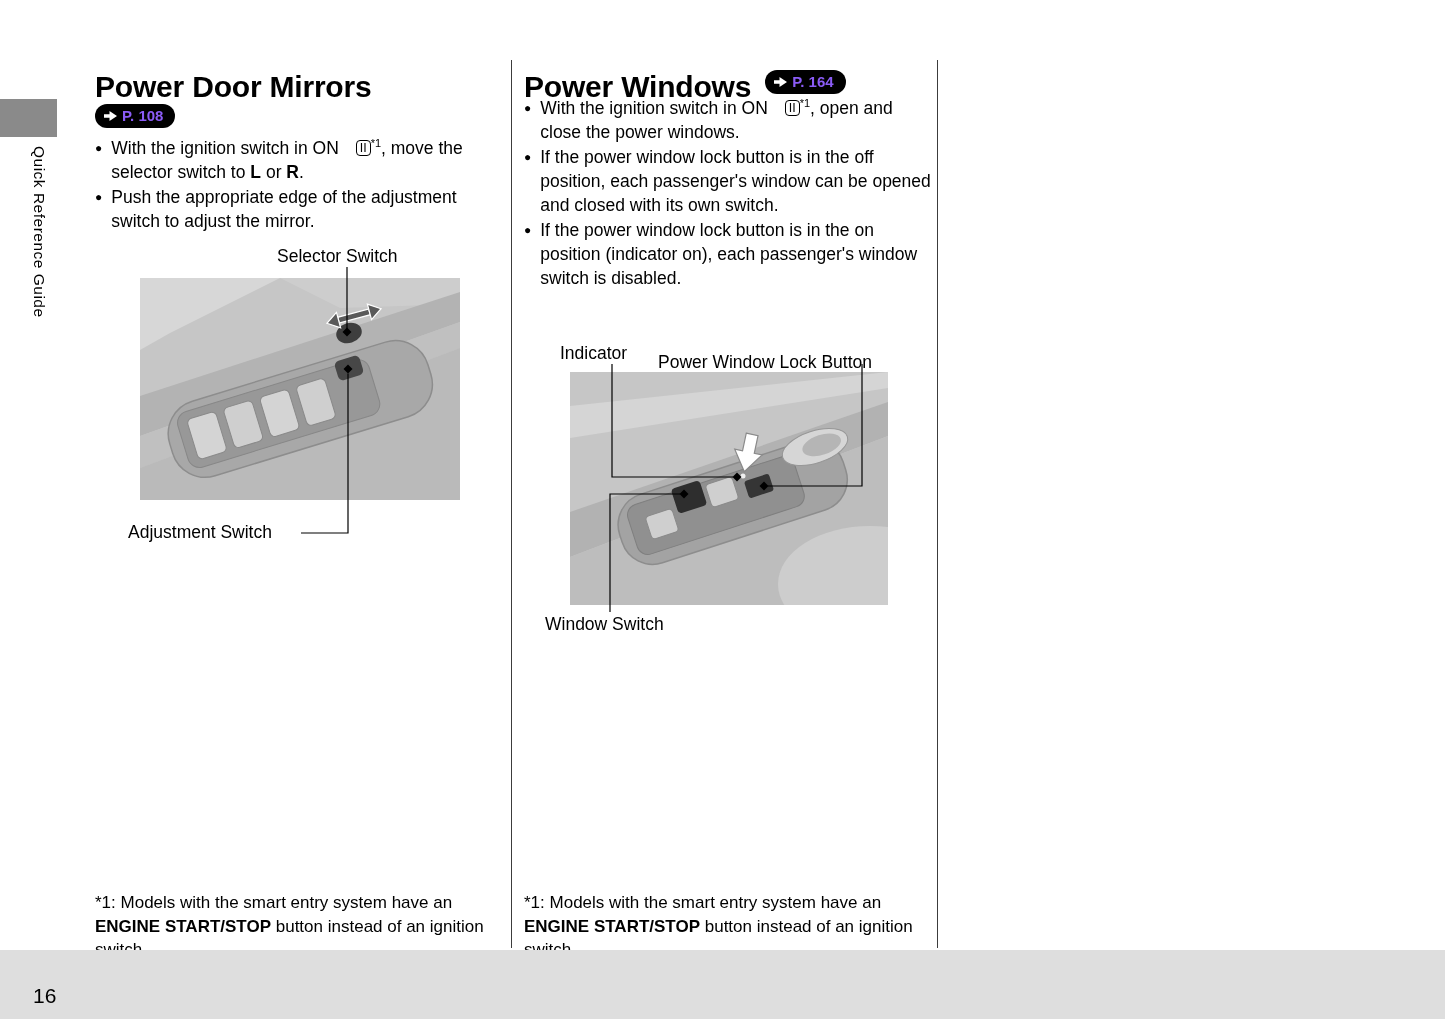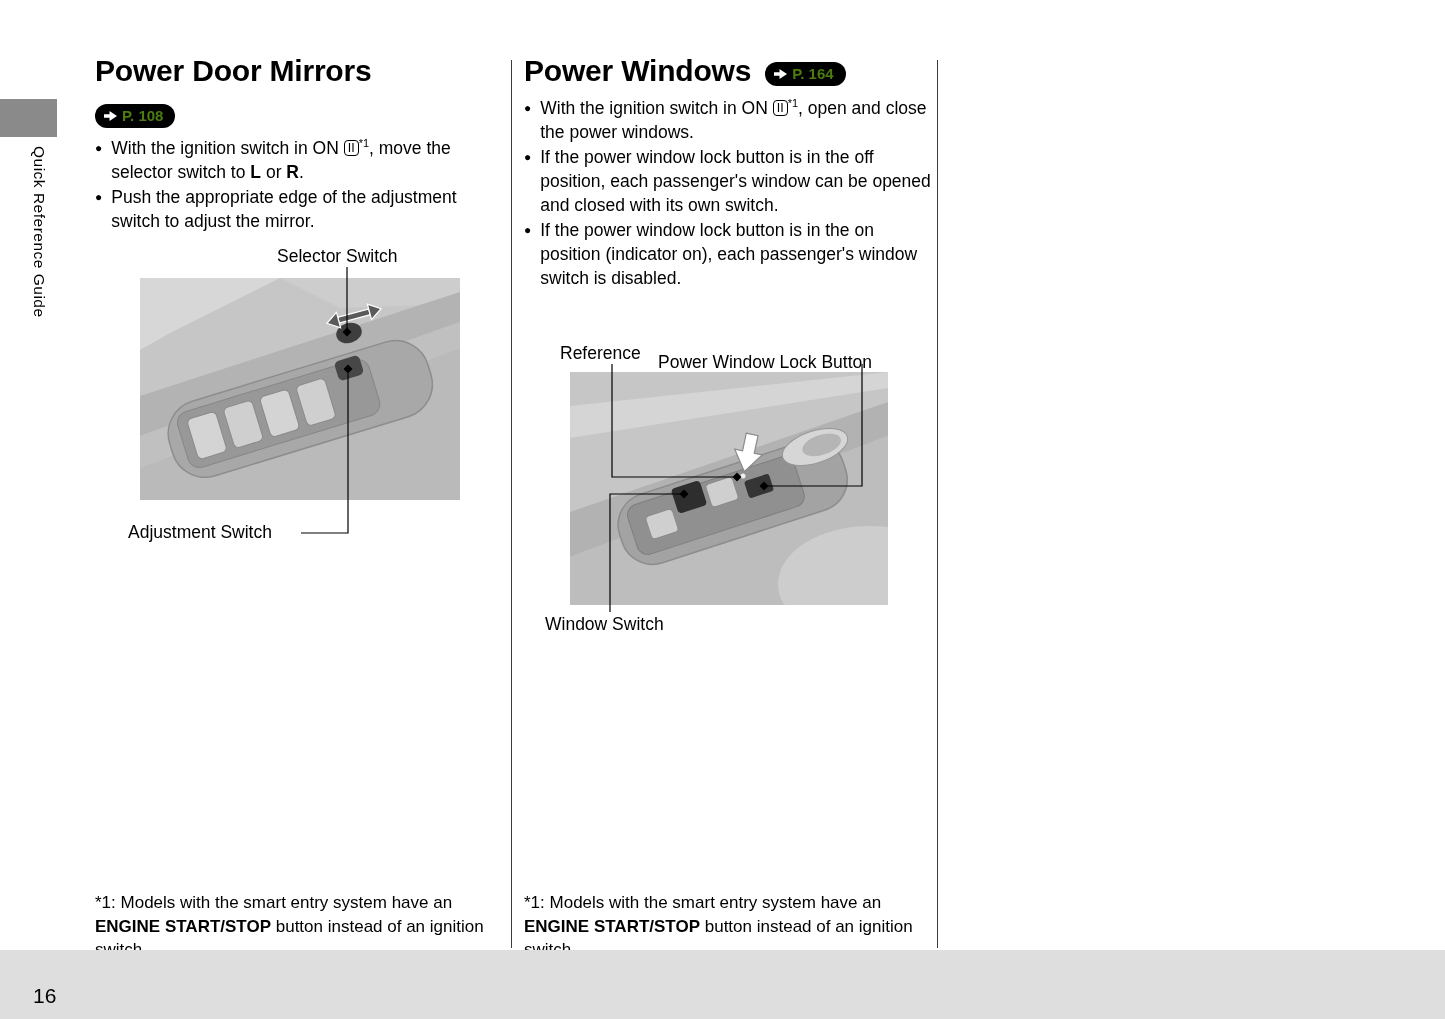--- a/index.html
+++ b/index.html
@@ -8,44 +8,44 @@
         font-family:"Liberation Sans",sans-serif;color:#000;overflow:hidden;}
 
   .tab{position:absolute;left:0;top:99px;width:57px;height:38px;background:#8a8a8a;}
   .vlabel{position:absolute;left:30px;top:146px;writing-mode:vertical-rl;text-orientation:mixed;
           font-size:15.5px;letter-spacing:.5px;}
 
   .vrule{position:absolute;top:60px;width:1px;height:888px;background:#3c3c3c;}
   .footerbar{position:absolute;left:0;top:950px;width:1445px;height:69px;background:#dedede;}
   .pagenum{position:absolute;left:33px;top:960px;font-size:21px;margin-top:24px;}
 
-  .col-title{font-size:30px;font-weight:bold;letter-spacing:-.2px;white-space:nowrap;}
+  .col-title{font-size:30px;font-weight:bold;letter-spacing:-.2px;white-space:nowrap;margin-top:16px;}
   .abs{position:absolute;}
   .hdr{position:absolute;display:flex;align-items:center;gap:14px;}
 
-  .badge{display:inline-flex;align-items:center;gap:5px;background:#000;color:#4d7c0f;
+  .badge{display:inline-flex;align-items:center;gap:5px;background:#000;color:#8b5cf6;
          border-radius:14px;padding:4px 12px 5px 9px;font-size:15px;font-weight:bold;line-height:1;}
   .badge svg{display:block;}
 
   .bullets{position:absolute;display:flex;flex-direction:column;gap:1px;
            font-size:17.5px;line-height:24px;list-style:none;margin:0;padding:0;}
   .bullet{display:flex;}
   .marker{flex:0 0 auto;font-size:12px;line-height:24px;margin-right:9px;}
 
   .fig{position:absolute;}
   .fig-label{position:absolute;font-size:17.5px;white-space:nowrap;}
   .panel{position:absolute;display:block;}
   .overlay{position:absolute;left:0;top:0;pointer-events:none;}
   .callout{fill:none;stroke:#000;stroke-width:1.2px;}
   .diamond{fill:#000;}
 
   .footnote{position:absolute;font-size:17px;line-height:23.5px;margin-top:20px;}
 
   .keycap{display:inline-block;border:1.4px solid #000;border-radius:4px;padding:0 3px;
-          font-size:12.5px;line-height:14px;vertical-align:2px;}
+          font-size:12.5px;line-height:14px;vertical-align:2px;margin-left:12px;}
   sup{font-size:11px;line-height:0;}
 </style>
 </head>
 <body>
 
 <div class="page">
 
   <div class="tab"></div>
   <div class="vlabel">Quick Reference Guide</div>
 
@@ -132,21 +132,21 @@
       <span class="marker">●</span>
       <span>If the power window lock button is in the off position, each passenger's window can be opened and closed with its own switch.</span>
     </li>
     <li class="bullet">
       <span class="marker">●</span>
       <span>If the power window lock button is in the on position (indicator on), each passenger's window switch is disabled.</span>
     </li>
   </ul>
 
   <div class="fig" style="left:525px;top:340px;width:412px;height:300px;">
-    <div class="fig-label" style="left:35px;top:3px;">Reference</div>
+    <div class="fig-label" style="left:35px;top:3px;">Indicator</div>
     <div class="fig-label" style="left:133px;top:3px;margin-top:9px;">Power Window Lock Button</div>
 
     <svg class="panel" style="left:45px;top:32px;" width="318" height="233" viewBox="0 0 318 233">
       <rect width="318" height="233" fill="#c6c6c6"></rect>
       <polygon points="0,34 318,0 318,16 0,66" fill="#d5d5d5"></polygon>
       <path d="M0,140 L318,30 L318,64 L0,185 Z" fill="#b2b2b2"></path>
       <path d="M0,185 L318,64 L318,233 L0,233 Z" fill="#bdbdbd"></path>
       <ellipse cx="300" cy="212" rx="92" ry="58" fill="#cdcdcd"></ellipse>
       <g transform="rotate(-18 160 130)">
         <rect x="45" y="95" width="235" height="72" rx="32" fill="#a3a3a3" stroke="#8d8d8d" stroke-width="1.5"></rect>

